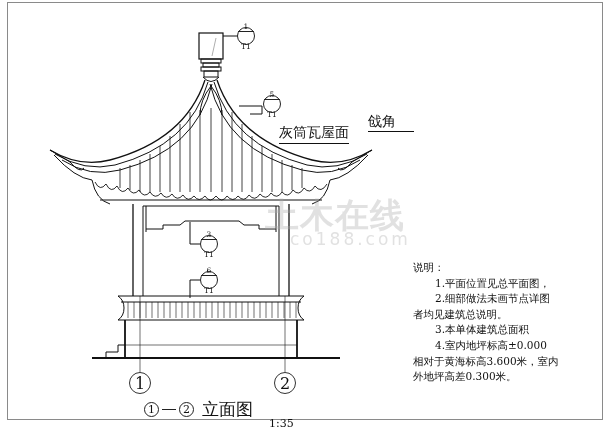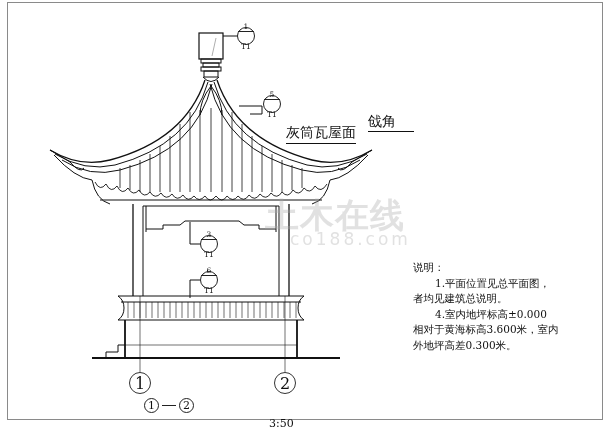--- a/index.html
+++ b/index.html
@@ -158,33 +158,36 @@
 </div>
 <div class="callout" style="left:200px; top:235px;">
   <span class="n">3</span>
   <span class="s">T1</span>
 </div>
 <div class="callout" style="left:200px; top:271px;">
   <span class="n">6</span>
   <span class="s">T1</span>
 </div>
 
-<div class="label" style="left:286px; top:124px; border-bottom:1px solid #111; padding-bottom:1px;">灰筒瓦屋面</div>
+<div class="label" style="left:279px; top:124px; border-bottom:1px solid #111; padding-bottom:1px;">灰筒瓦屋面</div>
 <div class="label" style="left:368px; top:113px; border-bottom:1px solid #111; padding-right:18px;">戗角</div>
 
 <div class="axis-bubble" style="left:129px; top:372px;">1</div>
 <div class="axis-bubble" style="left:274px; top:372px;">2</div>
 
 <div class="notes">
   <div>说明：</div>
   <div class="ind">1.平面位置见总平面图，</div>
+  <div class="ind">2.细部做法未画节点详图</div>
   <div>者均见建筑总说明。</div>
+  <div class="ind">3.本单体建筑总面积</div>
   <div class="ind">4.室内地坪标高±0.000</div>
   <div>相对于黄海标高3.600米，室内</div>
   <div>外地坪高差0.300米。</div>
 </div>
 
 <div class="title">
   <span class="circ">1</span>
   <span class="dash"></span>
   <span class="circ">2</span>
+  <span class="txt">立面图</span>
 </div>
-<div class="scale">3:50</div>
+<div class="scale">1:35</div>
 
 </body></html>

